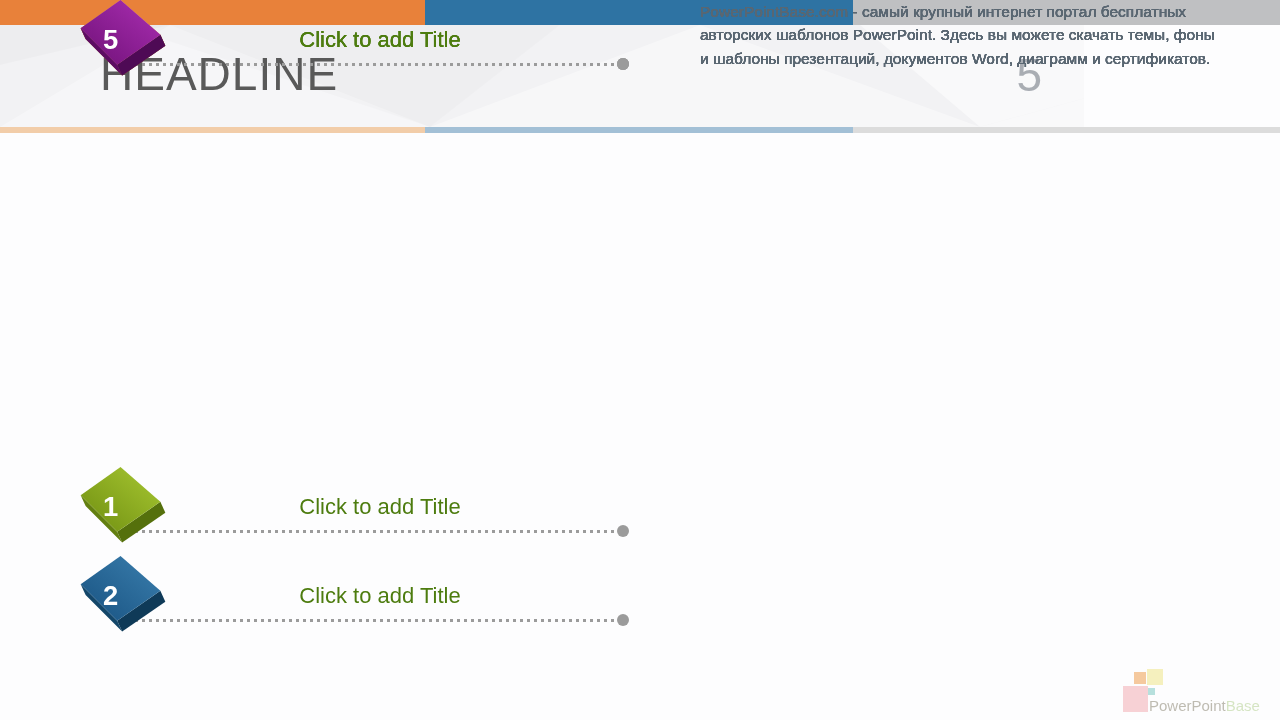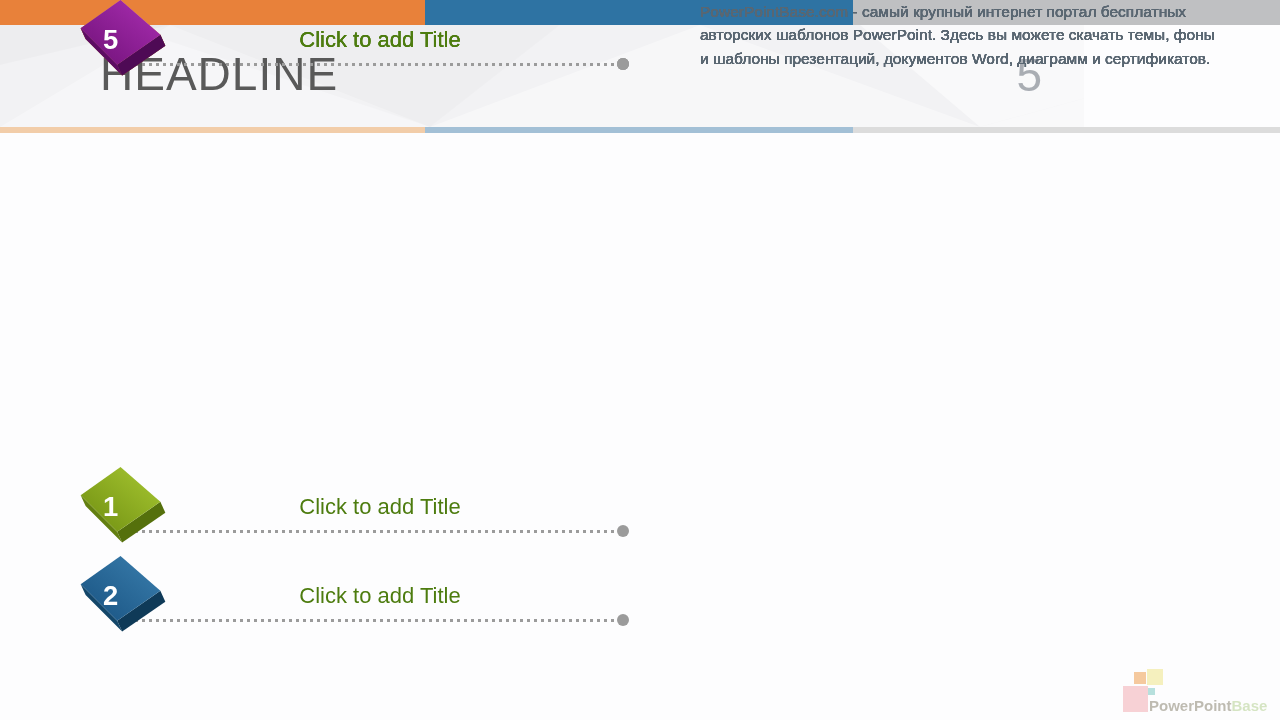--- a/index.html
+++ b/index.html
@@ -52,21 +52,21 @@
   .para:nth-of-type(4) { top:457px; }
   .para:nth-of-type(5) { top:545px; }
 
   
   .logo { position:absolute; left:1120px; top:666px; width:150px; height:50px; opacity:0.55; }
   .logo .sq { position:absolute; }
   .logo .sq-orange { left:14px; top:6px;  width:12px; height:12px; background:var(--logo-orange); }
   .logo .sq-yellow { left:27px; top:3px;  width:16px; height:16px; background:var(--logo-yellow); }
   .logo .sq-pink   { left:3px;  top:20px; width:25px; height:26px; background:var(--logo-pink); }
   .logo .sq-teal   { left:28px; top:22px; width:7px;  height:7px;  background:var(--logo-teal); }
-  .logo .logo-text { position:absolute; left:29px; top:31px; font-size:15px; font-weight:bold; white-space:nowrap; }
+  .logo .logo-text { position:absolute; left:29px; top:31px; font-size:15px; font-weight:normal; white-space:nowrap; }
   .logo .logo-text .t1 { color:var(--logo-text-primary); }
   .logo .logo-text .t2 { color:var(--logo-text-secondary); }
 </style>
 </head>
 <body>
 
 <div class="slide">
 
   <div class="topbar">
     <div class="seg-orange"></div>

